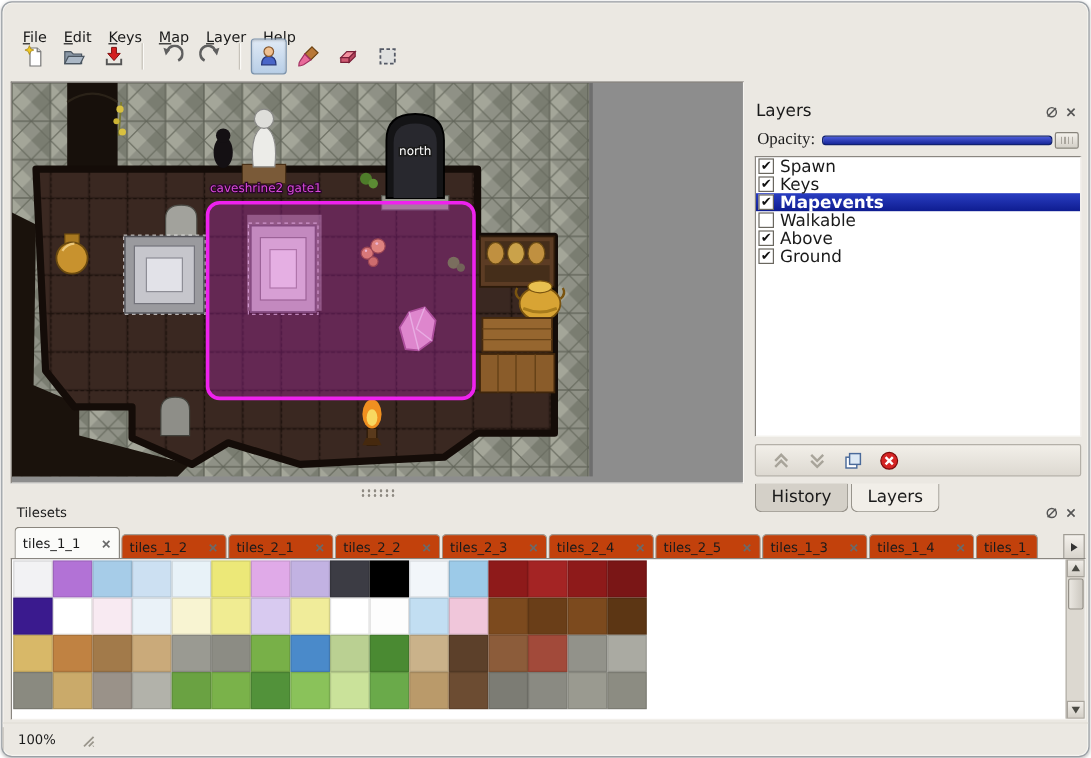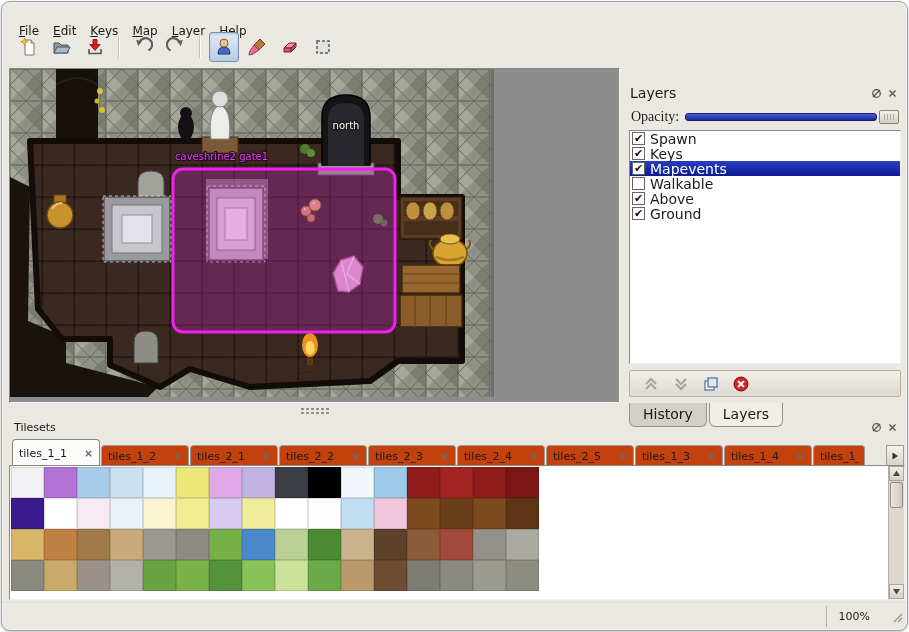--- a/index.html
+++ b/index.html
@@ -34,21 +34,21 @@
   .opacity-row { position:absolute; left:6px; right:6px; top:24px; height:18px; display:flex; align-items:center; }
   .opacity-label { margin-right:6px;font-family:Liberation Serif, serif; }
   .slider { position:relative; flex:1; height:14px; }
   .slider-fill { position:absolute; left:0; right:22px; top:3px; bottom:3px; background:linear-gradient(#4a5ad8,#18289a); border:1px solid #102070; border-radius:3px; }
   .slider-handle { position:absolute; right:0; top:0; width:20px; height:14px; background:linear-gradient(#f4f1ec,#d4d0c8); border:1px solid #86827a; border-radius:2px; }
   .slider-handle::after { content:""; position:absolute; left:4px; right:4px; top:3px; bottom:3px;
     background:repeating-linear-gradient(90deg,#aaa69e 0 1px,transparent 1px 3px); }
   .layer-list { position:absolute; left:4px; right:4px; top:46px; height:234px; background:#fff; overflow:hidden;
     border:1px solid; border-color:#8a8680 #f2f0ec #f2f0ec #8a8680; }
   .layer-row { display:flex; align-items:center; height:15px; padding-left:2px; }
-  .layer-row[data-selected="true"] { background:linear-gradient(#2a3ec2,#0e1c90); color:#fff; }
+  .layer-row[data-selected="true"] { background:linear-gradient(#2a3ec2,#0e1c90); color:#fff;font-weight:bold; }
   .cb { width:13px; height:13px; flex:none; background:#fff; border:1px solid #6a675f; margin-right:5px;
     display:flex; align-items:center; justify-content:center; font-size:11px; line-height:1; color:#111; }
   .cb[data-checked="true"]::after { content:"✔"; font-weight:bold; margin-top:-1px; }
   .layer-tools { position:absolute; left:4px; right:4px; top:286px; height:27px; display:flex; align-items:center; gap:12px; padding-left:12px;
     background:linear-gradient(#f2efe9,#ddd9d1); border:1px solid #b4b0a8; border-radius:2px; }
   .ltbtn { border:none; background:transparent; padding:0; display:flex; }
   .panel-tabs { position:absolute; left:4px; top:319px; height:24px; display:flex; }
   .ptab { padding:3px 13px 4px; border:1px solid #98948c; border-top:none; background:#d4d0c8; border-radius:0 0 6px 6px; margin-right:2px; }
   .ptab[data-active="true"] { background:#f1eee8; }
   
@@ -63,21 +63,21 @@
     background:linear-gradient(#f4f1ec,#d8d4cc); display:flex; align-items:center; justify-content:center; padding:0; }
   .ts-content { position:absolute; left:0; right:0; top:47px; bottom:2px; background:#fff; overflow:hidden;
     border:1px solid; border-color:#8a8680 #f2f0ec #f2f0ec #8a8680; }
   .tile-grid { position:absolute; left:1px; top:1px; display:grid; grid-auto-rows:31px; }
   .tile-grid div { outline:1px solid rgba(0,0,0,0.12); outline-offset:-1px; }
   .vscroll { position:absolute; right:0; top:0; bottom:0; width:16px; background:#dcd8d0; border-left:1px solid #b4b0a8; display:flex; flex-direction:column; }
   .sbtn { height:15px; background:linear-gradient(#f0ede8,#d4d0c8); border:1px solid #a8a49c; display:flex; align-items:center; justify-content:center; }
   .sbtn.down { margin-top:auto; }
   .sthumb { height:26px; margin:1px; background:linear-gradient(90deg,#eae7e1,#ccc8c0); border:1px solid #938f87; border-radius:2px; }
   
-  .statusbar { position:absolute; left:0; right:0; bottom:0; height:28px; display:flex; align-items:center; justify-content:flex-end; padding-right:3px; gap:4px; font-size:11px; border-top:1px solid #e2ded6; }
+  .statusbar { position:absolute; left:0; right:0; bottom:0; height:28px; display:flex; align-items:center; padding-right:3px; gap:4px; font-size:11px; border-top:1px solid #e2ded6; }
   .zoom-cell { border-left:1px solid #b8b4ac; padding:4px 16px 4px 12px; }
 </style>
 </head>
 <body>
 
 <div class="window">
 
   <div class="menubar">
     <span class="menu-item">File</span>
     <span class="menu-item">Edit</span>

